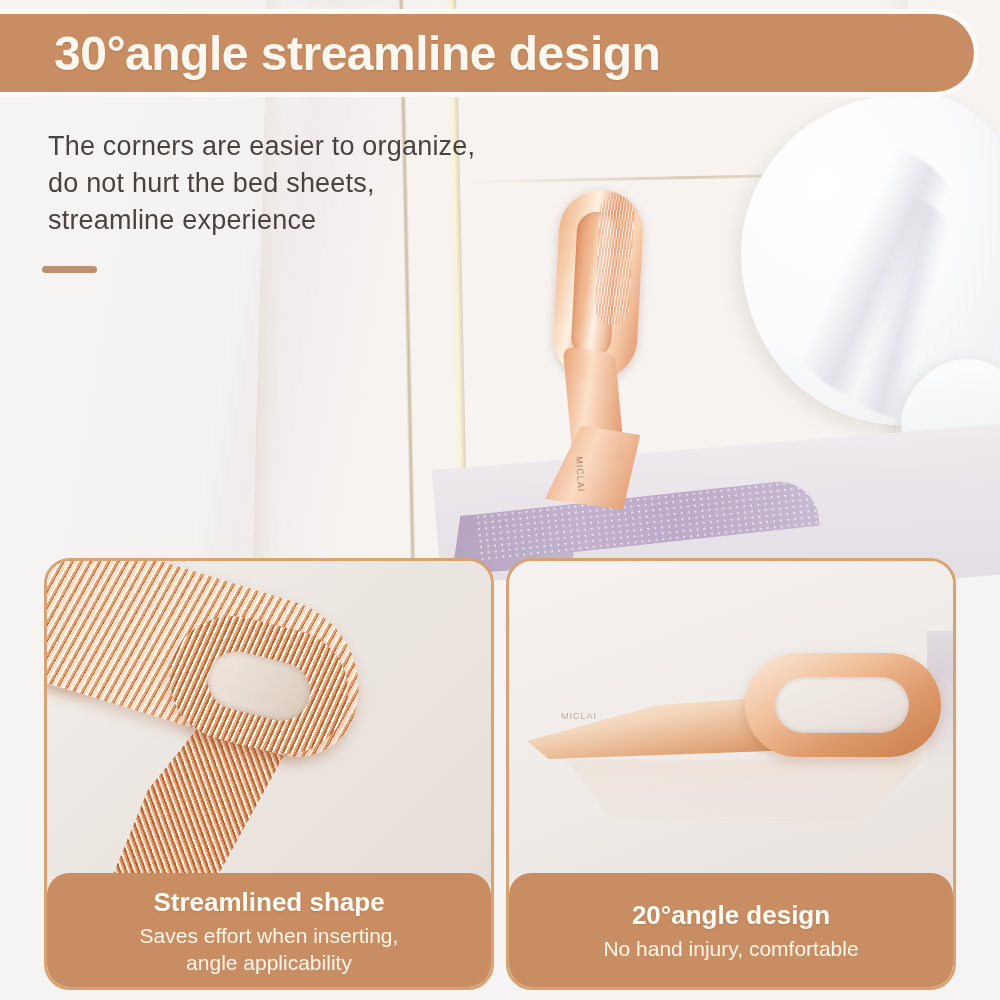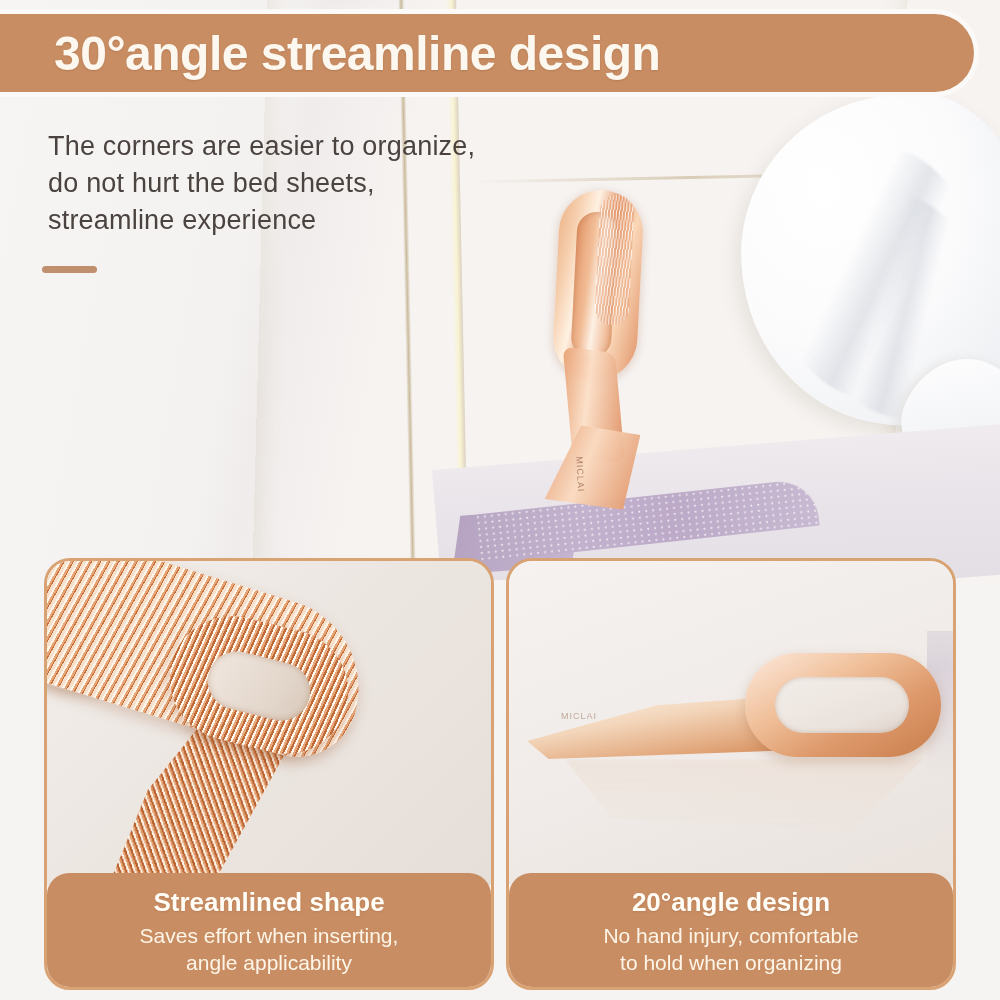--- a/index.html
+++ b/index.html
@@ -382,15 +382,14 @@
     <div class="cr-tool">
       <div class="cr-blade"></div>
       <div class="cr-loop"></div>
       <div class="cr-hole"></div>
     </div>
     <div class="cr-brand">MICLAI</div>
   </div>
   <div class="caption">
     <div class="caption-title">20°angle design</div>
     <div class="caption-sub">No hand injury, comfortable</div>
-    <div class="caption-sub">to hold when organizing</div>
   </div>
 </div>
 
 </body></html>

